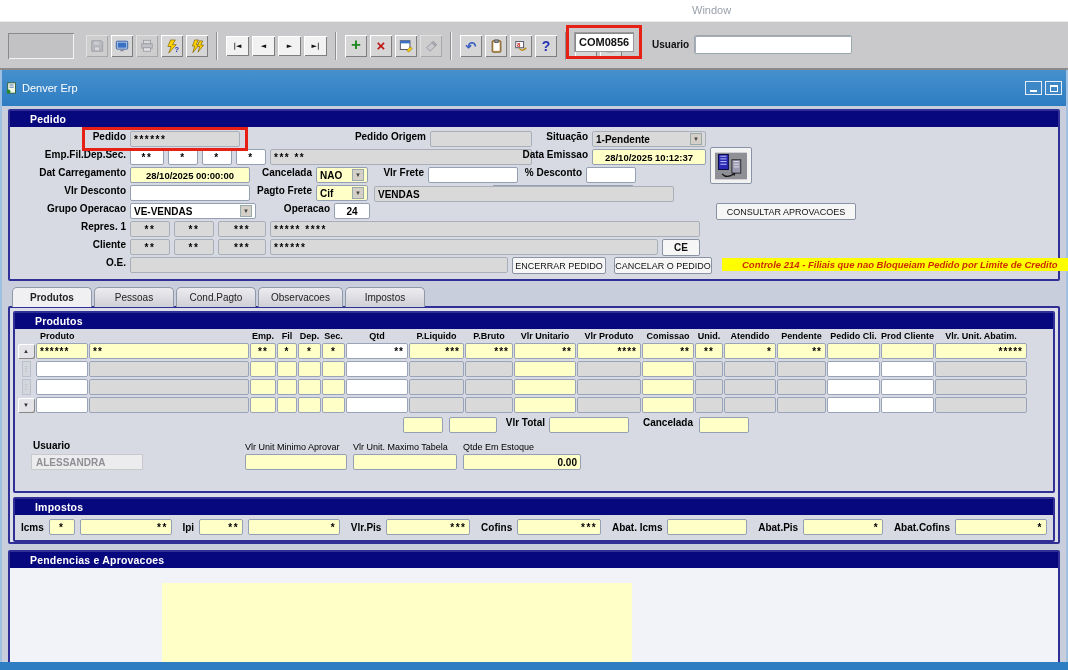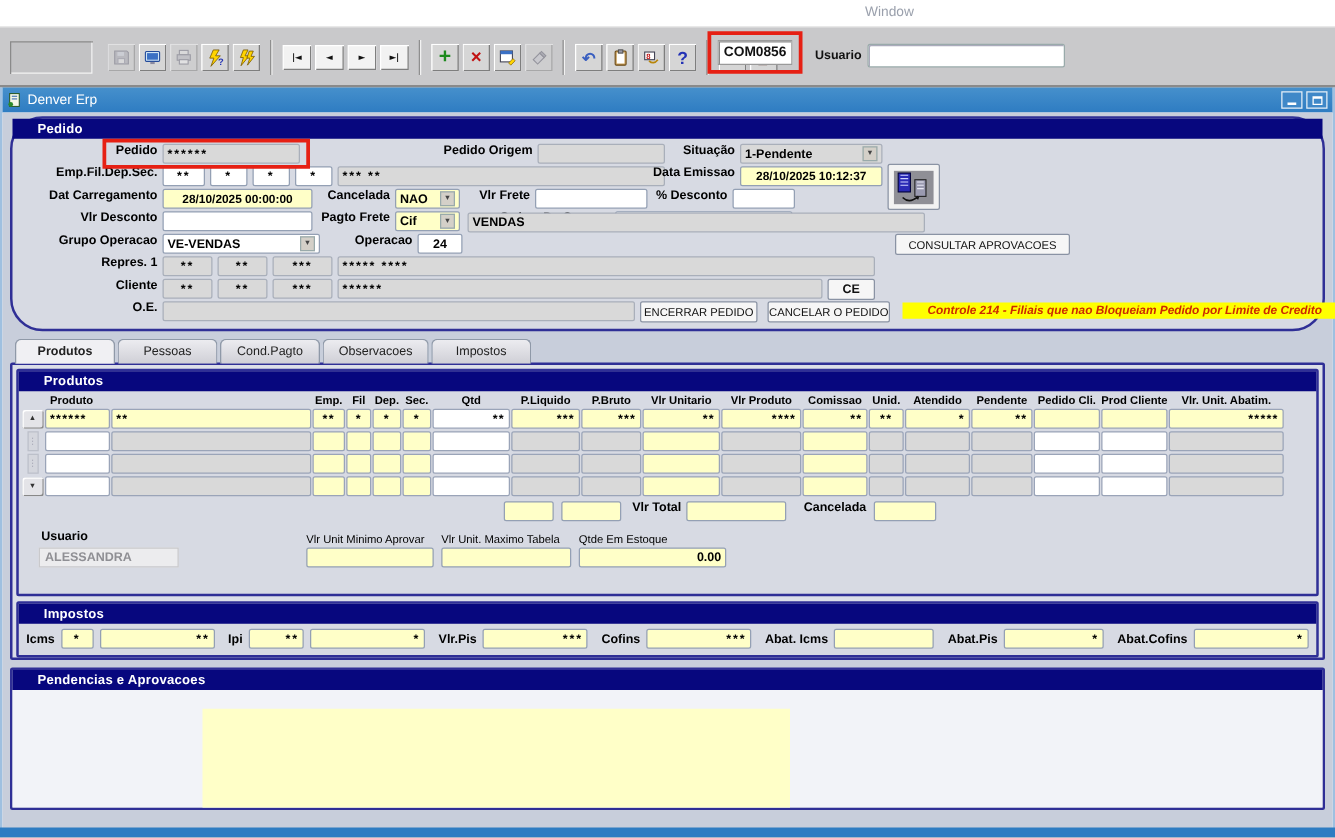--- a/index.html
+++ b/index.html
@@ -25,21 +25,21 @@
   .glyph-x { color:#c11212; font-size:15px; font-weight:bold; margin-top:-2px; }
   .glyph-undo { color:#3a5fc0; font-size:13px; }
   .glyph-help { color:#2433b6; font-size:14px; }
   .com-wrap { position:absolute; left:566px; top:4px; border:3px solid #e62014; padding:4px 5px; }
   .com-field { width:60px; height:20px; background:#ffffff; box-shadow:inset 1px 1px 0 #8a8a8a, inset -1px -1px 0 #ffffff; border:1px solid #9a9a9a; font:bold 11px "Liberation Sans", sans-serif; display:flex; align-items:center; padding-left:4px; color:#111; }
   .usuario-label { position:absolute; left:652px; top:18px; font:bold 10px "Liberation Sans", sans-serif; color:#111; }
   .usuario-field { position:absolute; left:694px; top:14px; width:158px; height:19px; background:#fff; border:1px solid #9aa; box-shadow:inset 1px 1px 0 #aab; border-radius:2px; }
 
   
   .app-window { position:absolute; left:0; top:70px; width:1068px; height:600px; border-left:2px solid #9fc0e0; border-right:2px solid #9fc0e0; }
-  .app-titlebar { height:20px; background:linear-gradient(#4690cc,#2e7cc2); display:flex; align-items:center; padding:0 4px; }
+  .app-titlebar { height:36px; background:linear-gradient(#4690cc,#2e7cc2); display:flex; align-items:center; padding:0 4px; }
   .app-title { color:#ffffff; font:11px "Liberation Sans", sans-serif; margin-left:4px; }
   .app-icon { width:12px; height:12px; }
   .winbtns { margin-left:auto; display:flex; gap:3px; }
   .winbtn { width:17px; height:14px; background:#3f88c8; border:1px solid #e6eff8; display:flex; align-items:center; justify-content:center; cursor:pointer; }
   .winbtn .min-glyph { width:7px; height:2px; background:#fff; margin-top:6px; }
   .winbtn .max-glyph { width:8px; height:7px; border:1px solid #fff; border-top:2px solid #fff; }
   .app-body { position:relative; height:580px; background:#c8cedb; padding:3px 6px 0 6px; }
 
   
   .grp { border:2px solid #2f2f96; background:#d7dae3; border-radius:2px; }
@@ -50,21 +50,21 @@
   .f.y { background:#ffffc8; }
   .f.g { background:#d9d9d9; border-color:#a9afba; }
   .f.right { justify-content:flex-end; }
   .f.center { justify-content:center; }
   .f.ast { letter-spacing:1.5px; }
   .lab { position:absolute; height:16px; line-height:16px; font:bold 10px "Liberation Sans", sans-serif; color:#000; text-align:right; white-space:nowrap; }
   .dd-arrow { margin-left:auto; width:12px; height:12px; background:#d4d0c8; border:1px solid #9aa; display:flex; align-items:center; justify-content:center; font-size:6px; color:#444; flex:none; }
   .btn { position:absolute; height:17px; background:#f6f6f6; border:1px solid #8a93a4; border-radius:2px; font:9px "Liberation Sans", sans-serif; color:#111; display:flex; align-items:center; justify-content:center; cursor:pointer; white-space:nowrap; }
   .ann { position:absolute; border:3px solid #e62014; pointer-events:none; z-index:6; }
 
-  .pedido-grp { position:relative; height:172px;border-radius:26px; }
+  .pedido-grp { position:relative; height:172px; }
   .pedido-content { position:relative; height:152px; }
   .books-btn { position:absolute; left:700px; top:20px; width:42px; height:37px; background:#f2f2f2; border:1px solid #8a93a4; border-radius:2px; display:flex; align-items:center; justify-content:center; cursor:pointer; }
   .warning { position:absolute; left:712px; top:131px; background:#ffff00; color:#cc2a00; font:italic bold 9.5px "Liberation Sans", sans-serif; padding:1px 20px; white-space:nowrap; }
 
   
   .tab-bar { position:relative; display:flex; gap:2px; margin:6px 0 0 4px; height:20px; z-index:2; }
   .tab { height:20px; min-width:80px; padding:0 12px; background:linear-gradient(#ececf0,#cfcfd6); border:1px solid #8f99a8; border-bottom:none; border-radius:5px 5px 0 0; font:10px "Liberation Sans", sans-serif; color:#222; display:flex; align-items:center; justify-content:center; cursor:pointer; }
   .tab.active { background:#f0f0f3; font-weight:bold; }
   .tab-panel { position:relative; margin-top:-1px; height:238px; border:2px solid #2f2f96; background:#dcdfe8; border-radius:2px; padding:3px; }
 
@@ -307,21 +307,21 @@
           <div class="lab" style="left:374px;top:58px;width:104px">Ordem De Compra</div>
           <div class="f" style="left:482px;top:58px;width:142px"></div>
 
           <div class="lab" style="left:0;top:76px;width:116px">Grupo Operacao</div>
           <div class="f" style="left:120px;top:76px;width:126px">
               <span>VE-VENDAS</span>
               <span class="dd-arrow">▼</span>
             </div>
           <div class="lab" style="left:258px;top:76px;width:62px">Operacao</div>
           <div class="f center" style="left:324px;top:76px;width:36px">24</div>
-          <div class="f g" style="left:364px;top:59px;width:366px">VENDAS</div>
+          <div class="f g" style="left:364px;top:59px;width:300px">VENDAS</div>
           <div class="btn" style="left:706px;top:76px;width:140px">CONSULTAR APROVACOES</div>
 
           <div class="lab" style="left:0;top:94px;width:116px">Repres. 1</div>
           <div class="f g center ast" style="left:120px;top:94px;width:40px">**</div>
           <div class="f g center ast" style="left:164px;top:94px;width:40px">**</div>
           <div class="f g center ast" style="left:208px;top:94px;width:48px">***</div>
           <div class="f g ast" style="left:260px;top:94px;width:430px">***** ****</div>
 
           <div class="lab" style="left:0;top:112px;width:116px">Cliente</div>
           <div class="f g center ast" style="left:120px;top:112px;width:40px">**</div>

